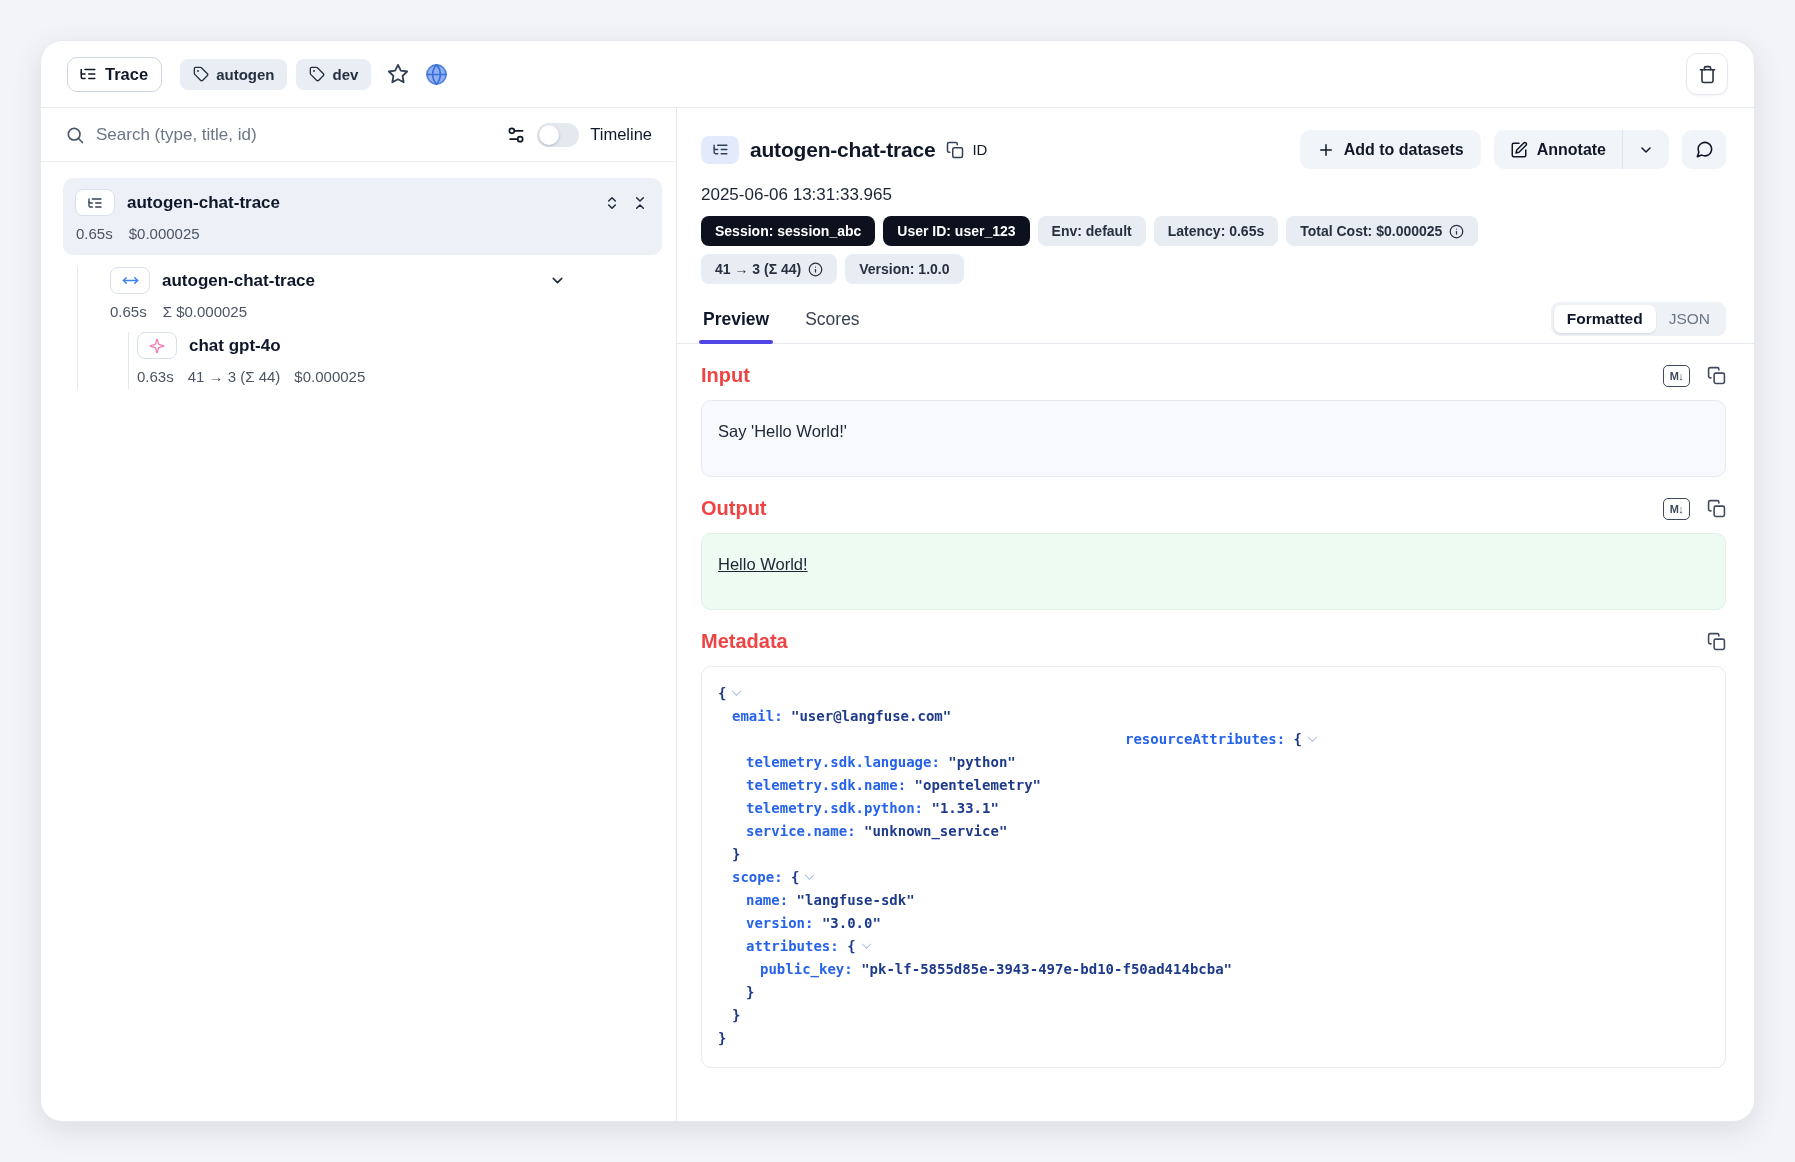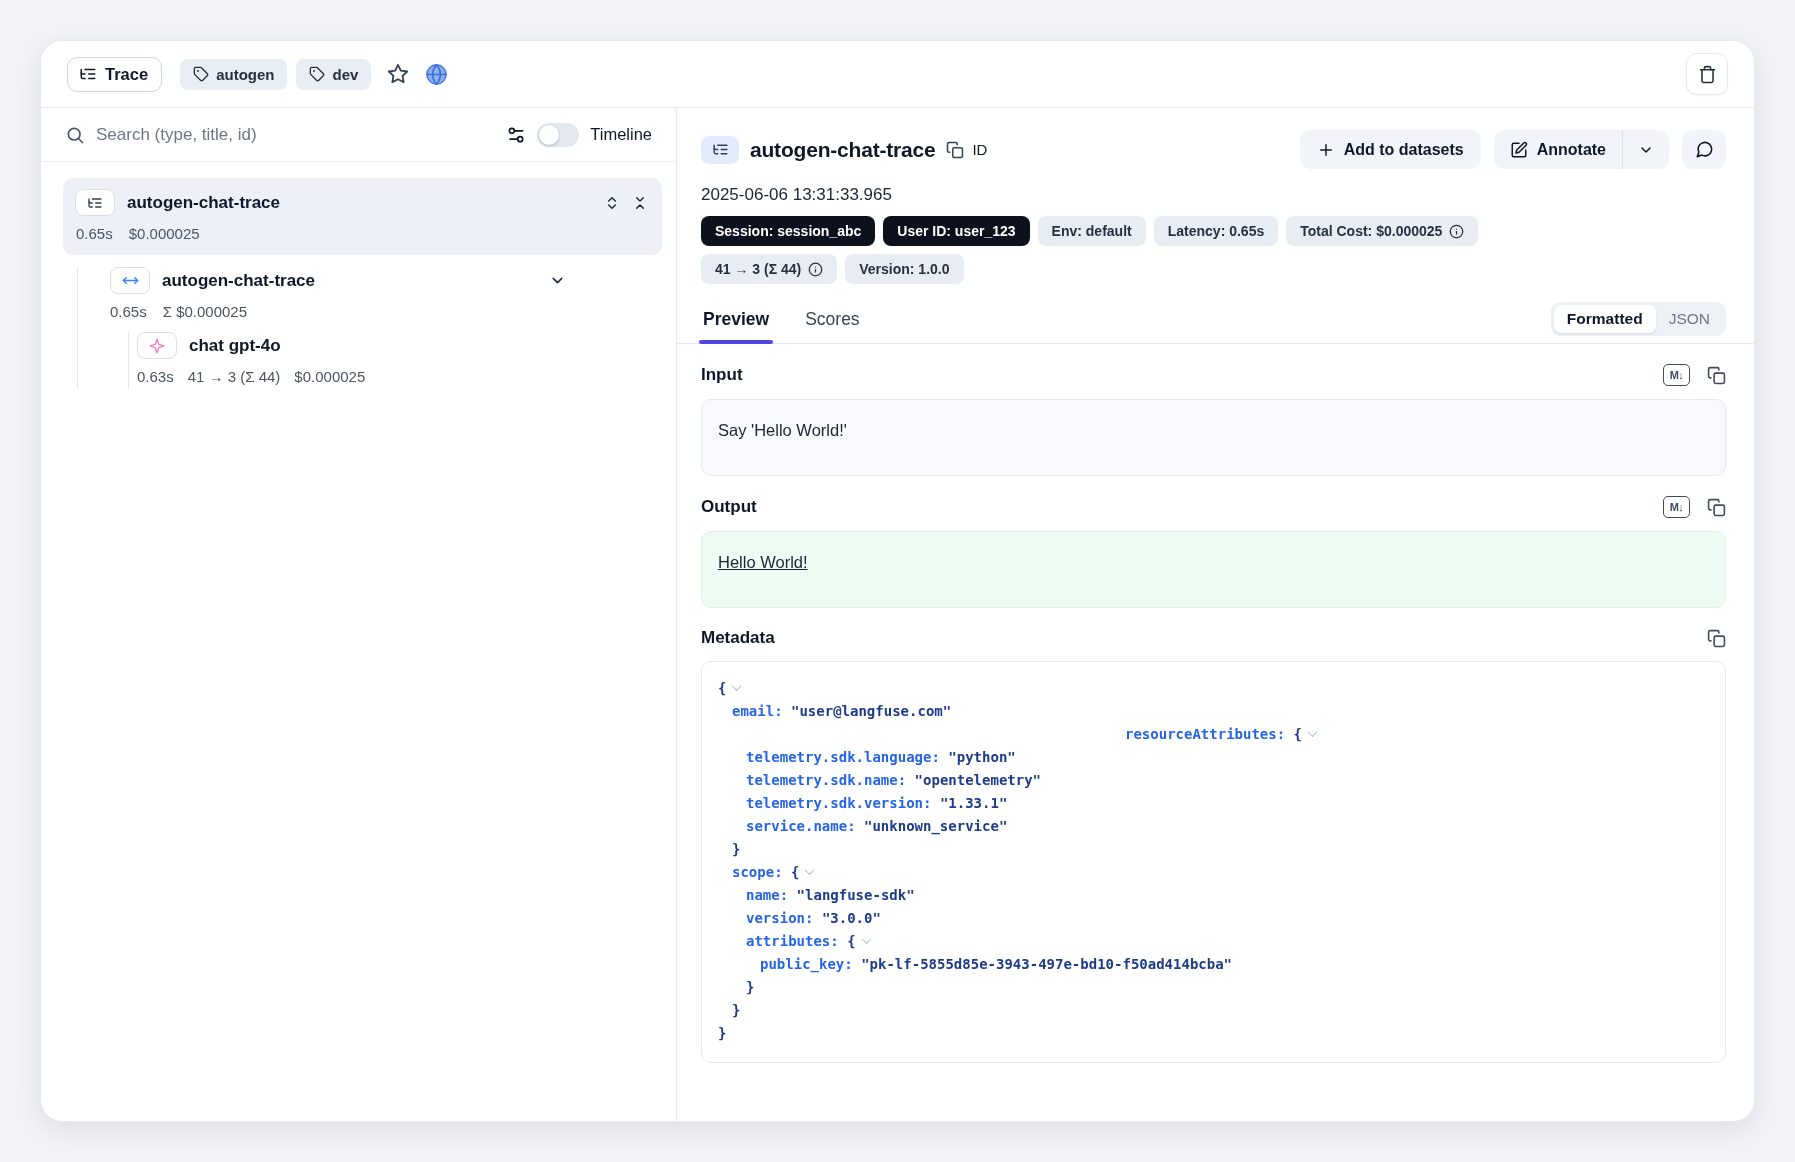--- a/index.html
+++ b/index.html
@@ -78,21 +78,21 @@
   .tab { position:relative; font-size:17.5px; padding:2px 2px 13px; color:#39424f; }
   .tab.active { color:#0f172a; font-weight:600; }
   .tab.active::after { content:""; position:absolute; left:-2px; right:-2px; bottom:-1px; height:4px; border-radius:3px; background:#4f46e5; }
   .fmt-toggle { margin-left:auto; margin-bottom:7px; background:#eef1f6; border-radius:9px; padding:3px; display:flex; }
   .seg { padding:5px 13px; font-size:15.5px; border-radius:7px; color:#6b7687; font-weight:500;text-align:center; }
   .seg.active { background:#fff; color:#0f172a; font-weight:600; box-shadow:0 1px 2px rgba(15,23,42,.12); }
 
   
   .sections { overflow:hidden; padding-bottom:20px; }
   .sec-head { margin-top:20px; display:flex; align-items:center; }
-  .sec-label { font-size:17px; font-weight:600; color:#0f172a; }
+  .sec-label { font-size:20px; font-weight:600; color:#ef4444; }
   .sec-icons { margin-left:auto; display:flex; align-items:center; gap:17px; }
   .md-chip { width:27px; height:22px; border:1.5px solid #3f4a5c; border-radius:5px; display:flex; align-items:center; justify-content:center;
              font-size:11px; font-weight:700; color:#3f4a5c; letter-spacing:-.5px; }
   .content-box { margin-top:13px; border-radius:10px; padding:21px 16px 35px; font-size:16.5px; color:#1b2533; }
   .box-input { background:#f7f9fc; border:1px solid #e5eaf1; }
   .box-output { background:#eefbf3; border:1px solid #dff0e6;text-decoration:underline; }
   .box-meta { margin-top:13px; border:1px solid #e5eaf1; border-radius:10px; background:#fff; padding:15px 16px 17px; }
 
   .json-line { font-family:"DejaVu Sans Mono", monospace; font-size:14px; line-height:23px; white-space:pre; color:#1e3a8a; font-weight:700; }
   .jkey { color:#2563eb; }
@@ -421,21 +421,21 @@
                 </svg>
             </span>
           </div>
         </div>
         <div class="box-meta">
             <div class="json-line" style="padding-left: 0px;"><span class="jbrace">{</span><span class="json-chev"></span></div>
             <div class="json-line" style="padding-left: 14px;"><span class="jkey">email:</span> <span class="jval">"user@langfuse.com"</span></div>
             <div class="json-line" style="padding-left: 14px; text-align: center;"><span class="jkey">resourceAttributes:</span> <span class="jbrace">{</span><span class="json-chev"></span></div>
             <div class="json-line" style="padding-left: 28px;"><span class="jkey">telemetry.sdk.language:</span> <span class="jval">"python"</span></div>
             <div class="json-line" style="padding-left: 28px;"><span class="jkey">telemetry.sdk.name:</span> <span class="jval">"opentelemetry"</span></div>
-            <div class="json-line" style="padding-left: 28px;"><span class="jkey">telemetry.sdk.version:</span> <span class="jval">"1.33.1"</span></div>
+            <div class="json-line" style="padding-left: 28px;"><span class="jkey">telemetry.sdk.python:</span> <span class="jval">"1.33.1"</span></div>
             <div class="json-line" style="padding-left: 28px;"><span class="jkey">service.name:</span> <span class="jval">"unknown_service"</span></div>
             <div class="json-line" style="padding-left: 14px;"><span class="jbrace">}</span></div>
             <div class="json-line" style="padding-left: 14px;"><span class="jkey">scope:</span> <span class="jbrace">{</span><span class="json-chev"></span></div>
             <div class="json-line" style="padding-left: 28px;"><span class="jkey">name:</span> <span class="jval">"langfuse-sdk"</span></div>
             <div class="json-line" style="padding-left: 28px;"><span class="jkey">version:</span> <span class="jval">"3.0.0"</span></div>
             <div class="json-line" style="padding-left: 28px;"><span class="jkey">attributes:</span> <span class="jbrace">{</span><span class="json-chev"></span></div>
             <div class="json-line" style="padding-left: 42px;"><span class="jkey">public_key:</span> <span class="jval">"pk-lf-5855d85e-3943-497e-bd10-f50ad414bcba"</span></div>
             <div class="json-line" style="padding-left: 28px;"><span class="jbrace">}</span></div>
             <div class="json-line" style="padding-left: 14px;"><span class="jbrace">}</span></div>
             <div class="json-line" style="padding-left: 0px;"><span class="jbrace">}</span></div>

